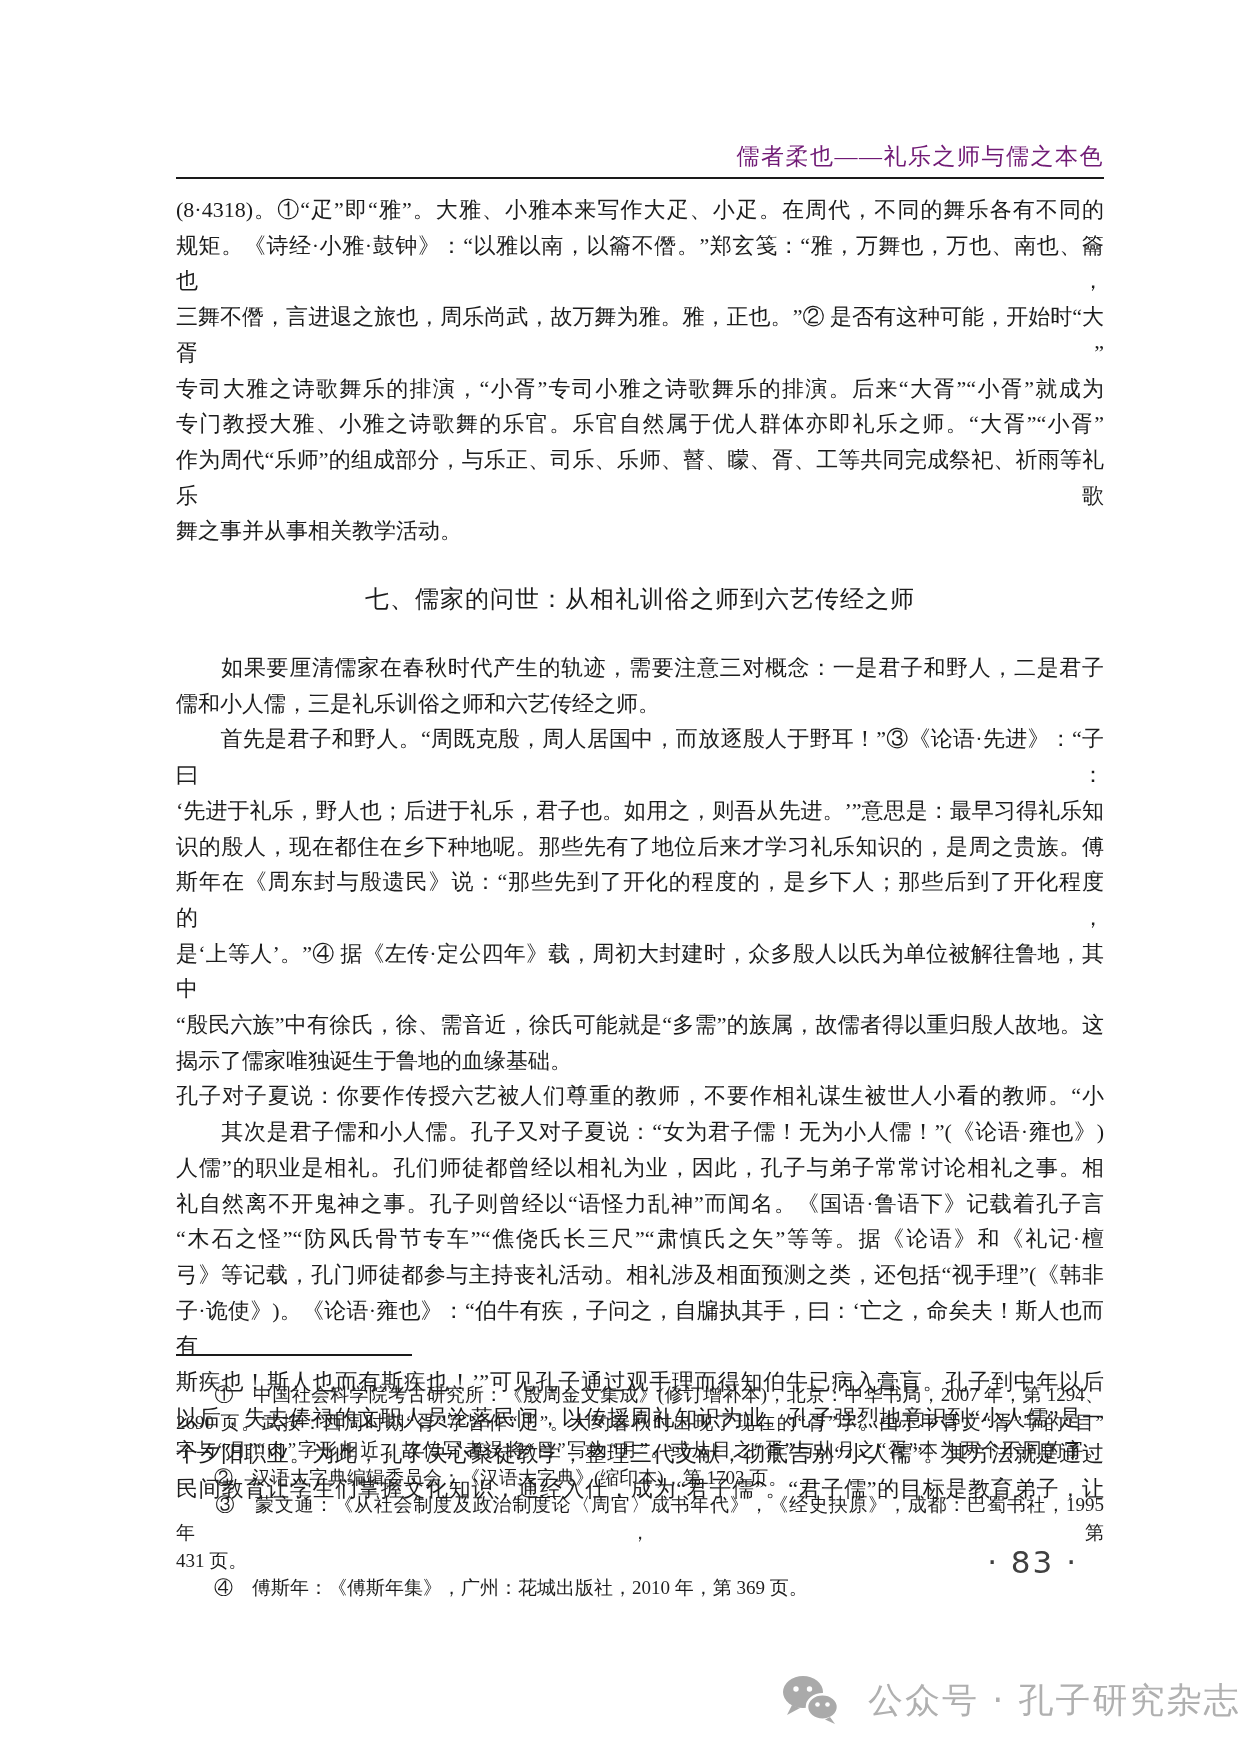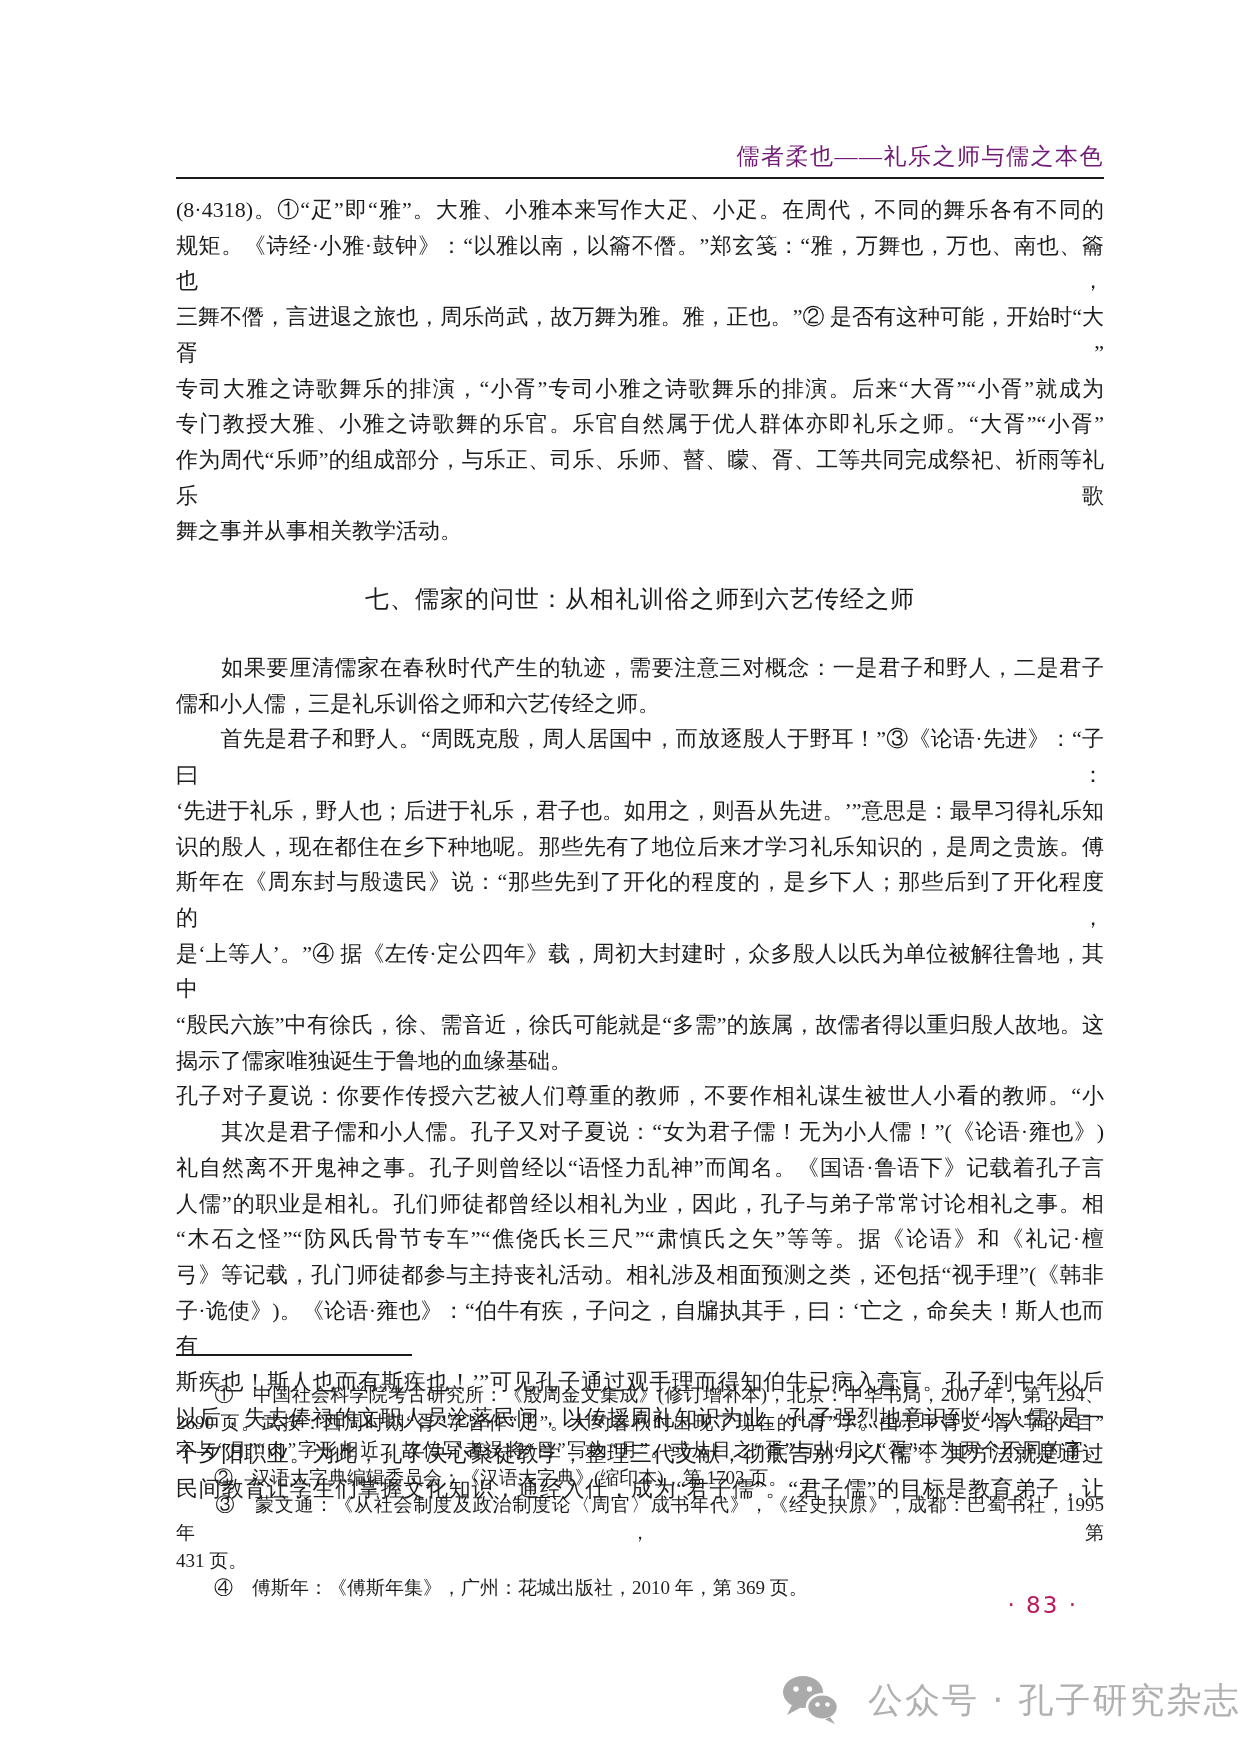--- a/index.html
+++ b/index.html
@@ -36,24 +36,24 @@
   .fn-rule {
     position:absolute; left:176px; top:1354px; width:236px; height:2px;
     background:#1a1a1a;
   }
   .footnotes {
     position:absolute; left:176px; top:1381px; width:928px;
     font-size:19px; line-height:27.6px; color:#1e1e1e;
   }
 
   .page-number {
-    position:absolute; left:176px; top:1592px; width:928px;
+    position:absolute; left:176px; top:1544px; width:928px;
     text-align:right; padding-right:26px;
     font-family:"DejaVu Sans","Liberation Sans",sans-serif;
-    font-size:23px; color:#be185d; letter-spacing:2px;
+    font-size:31px; color:#404040; letter-spacing:2px;
   }
 
   .watermark {
     position:absolute; left:782px; top:1672px; height:56px;
     display:flex; align-items:center; gap:28px;
   }
   .wm-text {
     font-family:"DejaVu Sans","Liberation Sans",sans-serif;
     font-size:35px; letter-spacing:2px; color:#b0b0b0; white-space:nowrap;
   }
@@ -92,22 +92,22 @@
         <div class="tline">识的殷人，现在都住在乡下种地呢。那些先有了地位后来才学习礼乐知识的，是周之贵族。傅</div>
         <div class="tline">斯年在《周东封与殷遗民》说：“那些先到了开化的程度的，是乡下人；那些后到了开化程度的，</div>
         <div class="tline">是‘上等人’。”④ 据《左传·定公四年》载，周初大封建时，众多殷人以氏为单位被解往鲁地，其中</div>
         <div class="tline">“殷民六族”中有徐氏，徐、需音近，徐氏可能就是“多需”的族属，故儒者得以重归殷人故地。这</div>
         <div class="tline tlast">揭示了儒家唯独诞生于鲁地的血缘基础。</div>
       </div>
 
     <div class="para">
         <div class="tline">孔子对子夏说：你要作传授六艺被人们尊重的教师，不要作相礼谋生被世人小看的教师。“小</div>
         <div class="tline">　　其次是君子儒和小人儒。孔子又对子夏说：“女为君子儒！无为小人儒！”(《论语·雍也》)</div>
+        <div class="tline">人儒”的职业是相礼。孔们师徒都曾经以相礼为业，因此，孔子与弟子常常讨论相礼之事。相</div>
         <div class="tline">礼自然离不开鬼神之事。孔子则曾经以“语怪力乱神”而闻名。《国语·鲁语下》记载着孔子言</div>
-        <div class="tline">人儒”的职业是相礼。孔们师徒都曾经以相礼为业，因此，孔子与弟子常常讨论相礼之事。相</div>
         <div class="tline">“木石之怪”“防风氏骨节专车”“僬侥氏长三尺”“肃慎氏之矢”等等。据《论语》和《礼记·檀</div>
         <div class="tline">弓》等记载，孔门师徒都参与主持丧礼活动。相礼涉及相面预测之类，还包括“视手理”(《韩非</div>
         <div class="tline">子·诡使》)。《论语·雍也》：“伯牛有疾，子问之，自牖执其手，曰：‘亡之，命矣夫！斯人也而有</div>
         <div class="tline">斯疾也！斯人也而有斯疾也！’”可见孔子通过观手理而得知伯牛已病入膏肓。孔子到中年以后</div>
         <div class="tline">以后，失去俸禄的文职人员沦落民间，以传授周礼知识为业。孔子强烈地意识到“小人儒”是一</div>
         <div class="tline">个夕阳职业。为此，孔子决心聚徒教学，整理三代文献，彻底告别“小人儒”。其方法就是通过</div>
         <div class="tline">民间教育让学生们掌握文化知识，通经入仕，成为“君子儒”。“君子儒”的目标是教育弟子，让</div>
       </div>
   </div>
 

